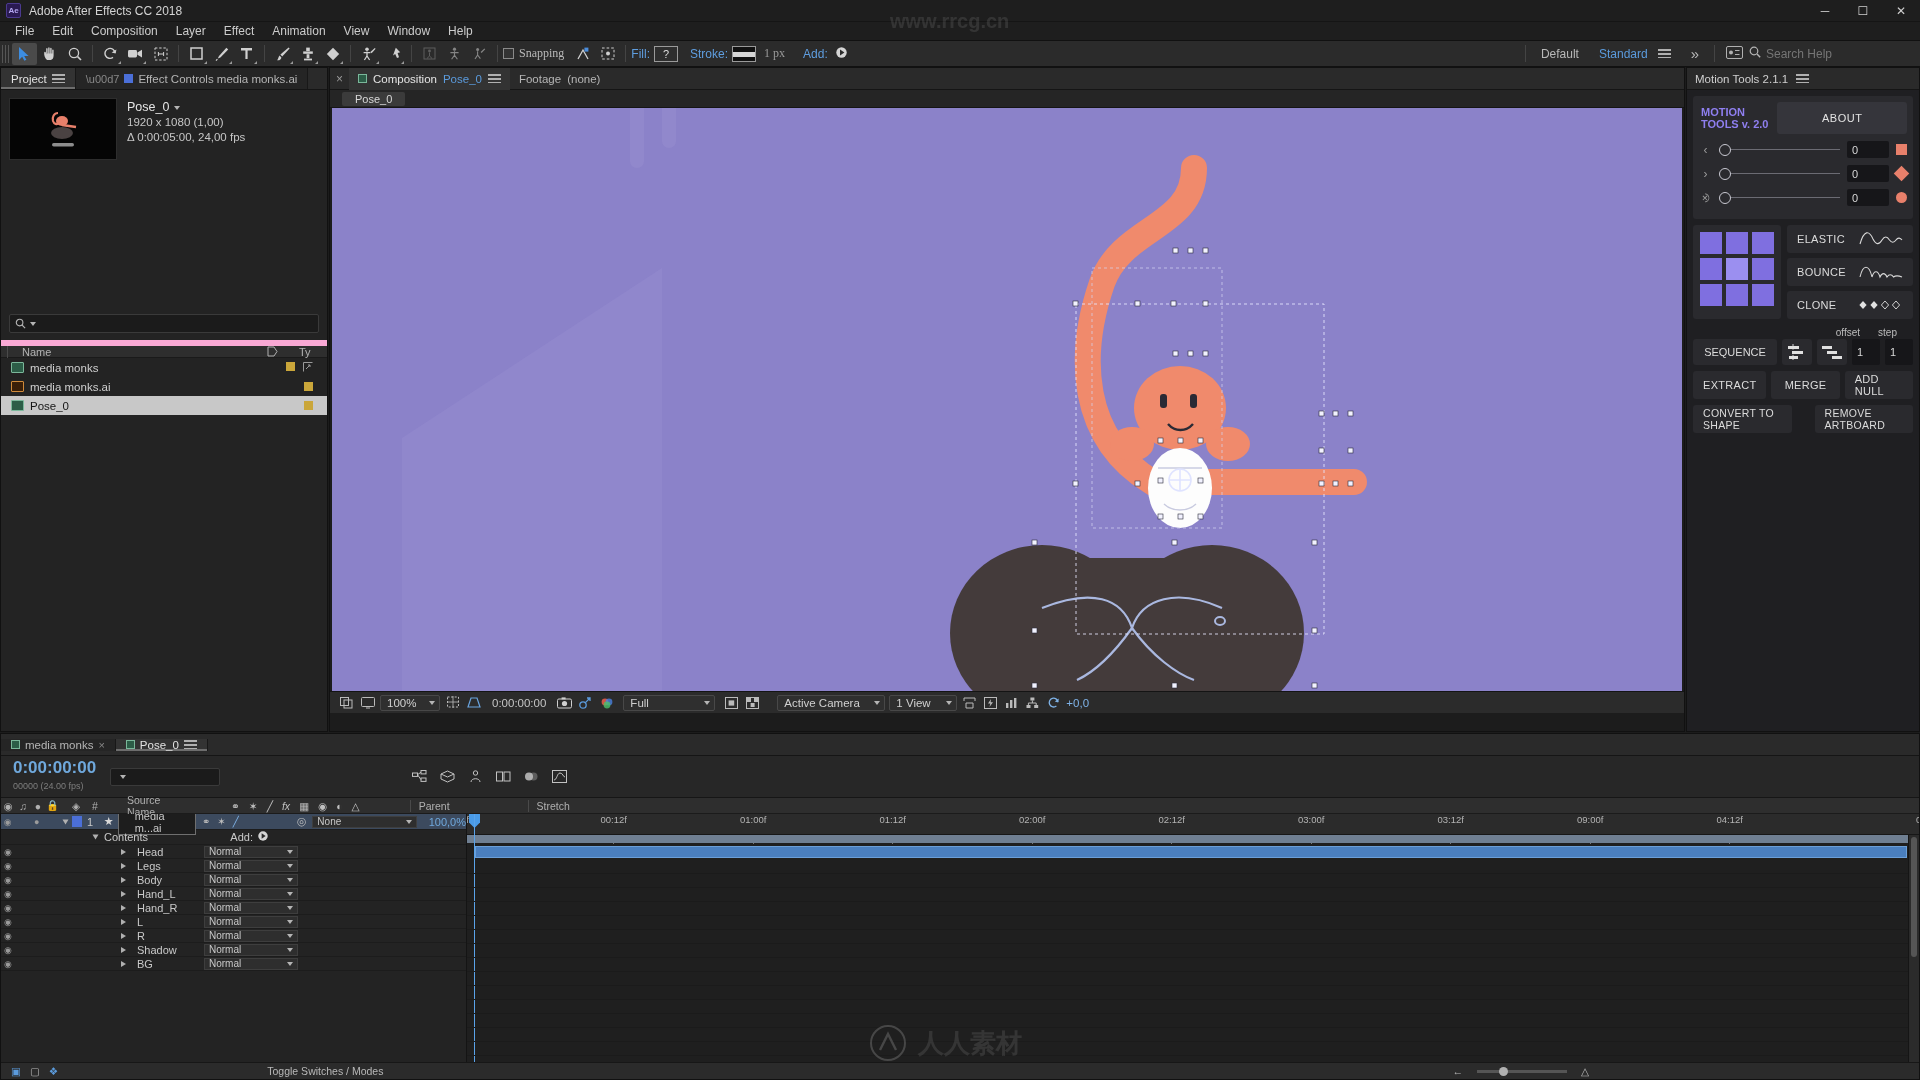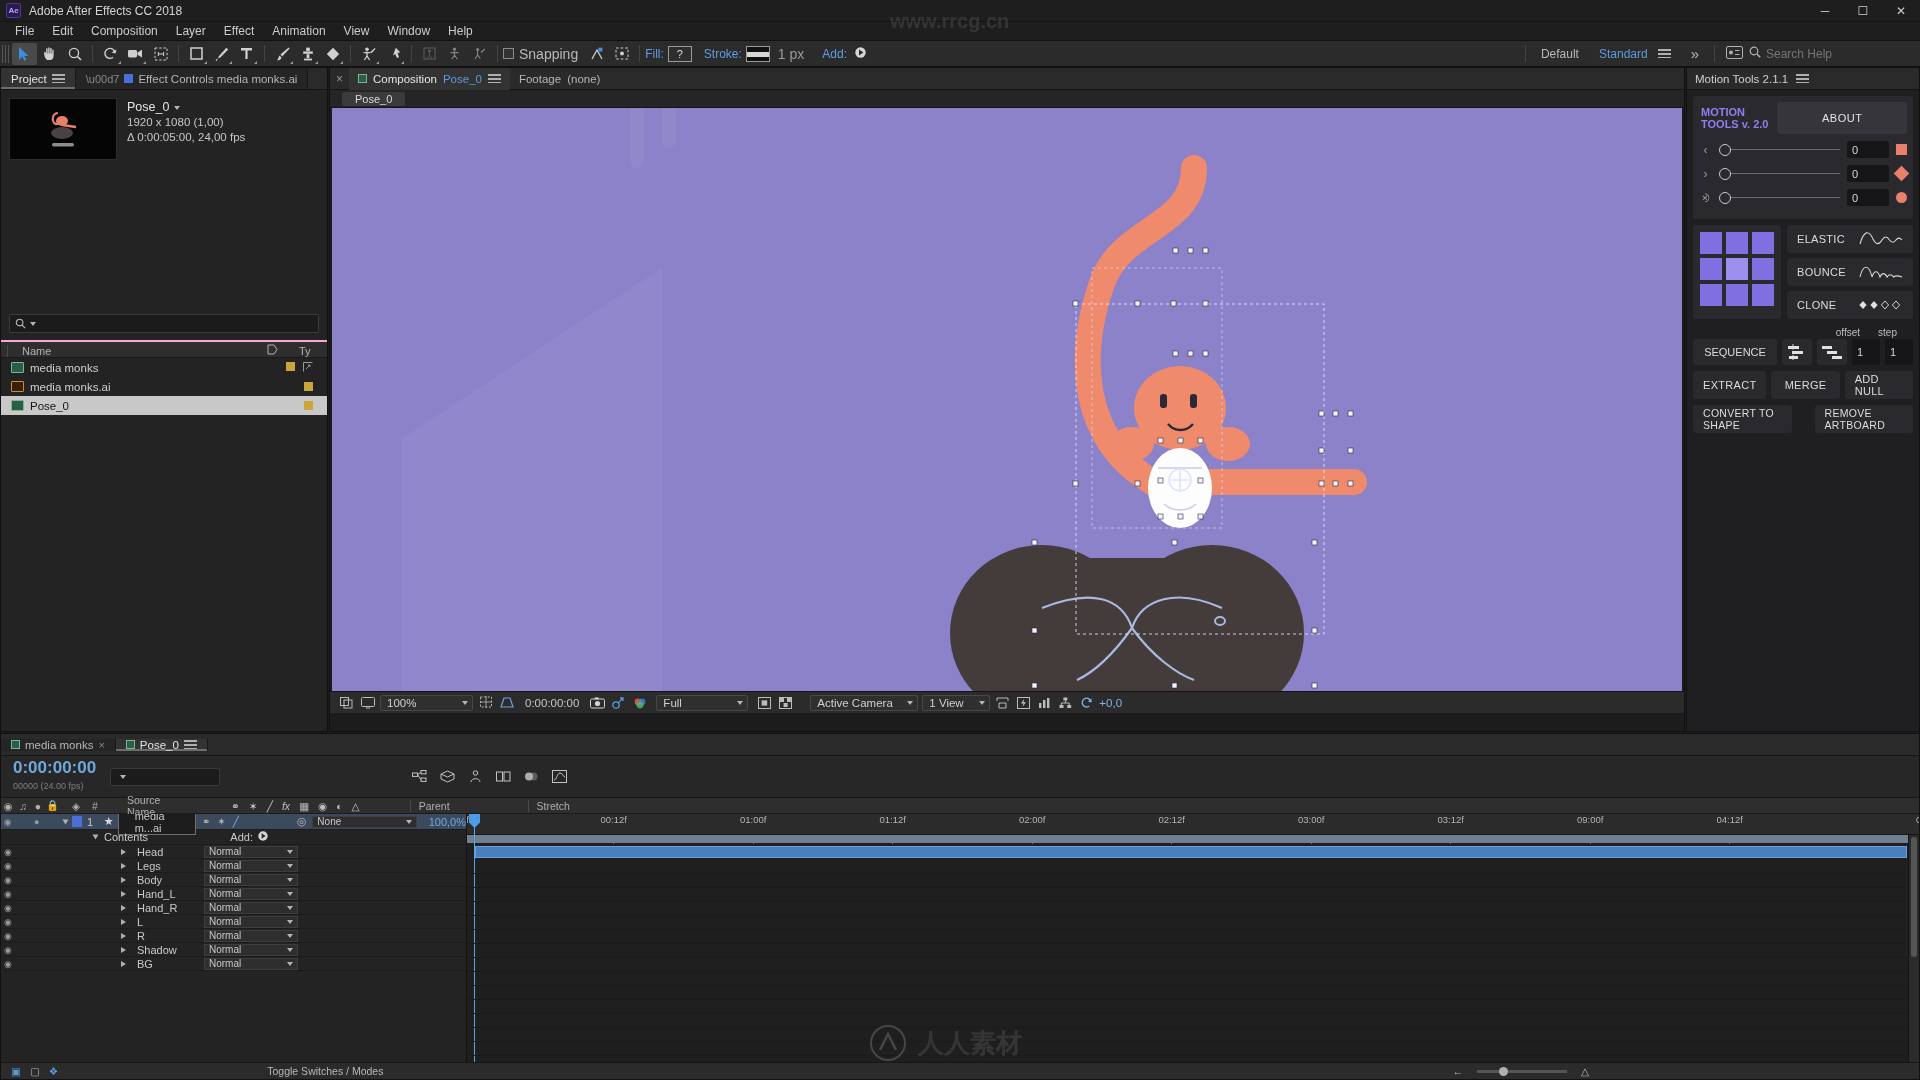--- a/index.html
+++ b/index.html
@@ -34,21 +34,21 @@
      background:repeating-linear-gradient(to right,#555 0 1px,transparent 1px 3px); }
   .tool { width:25px; height:22px; display:flex; align-items:center; justify-content:center;
      color:#d2d2d2; position:relative; }
   .tool.active { background:#4a4a4a; border-radius:2px; }
   .tool.active svg { fill:#3c8ce0; }
   .tool svg { fill:#d0d0d0; }
   .tool .corner { position:absolute; right:2px; bottom:1px; width:0; height:0;
      border-left:3px solid transparent; border-bottom:3px solid #9a9a9a; }
   .tsep { width:1px; height:17px; background:#444; margin:0 5px; }
   .tb-label { color:#5f9ee0; font-size:12px; margin-right:4px; }
-  .tb-txt { color:#b8b8b8; font-size:14px; }
+  .tb-txt { color:#b8b8b8; font-size:12px;font-family:Liberation Serif, serif; }
   .snapbox { width:11px; height:11px; border:1px solid #8a8a8a; background:#333;
      margin-right:5px; }
   .fillsw { width:24px; height:16px; border:1px solid #9a9a9a; background:#2e2e2e;
      display:flex; align-items:center; justify-content:center; color:#ddd; font-size:11px;}
   .strokesw { width:24px; height:16px; border:1px solid #9a9a9a; background:#111; }
   .strokesw i { display:block; width:100%; height:5px; background:#d6d6d6; margin-top:5px;}
   .wsname { font-size:12px; color:#b9b9b9; padding:0 10px; }
   .wsname.sel { color:#5b9bdd; }
 
   
@@ -67,22 +67,22 @@
   #project { left:0; top:67px; width:328px; height:665px; }
   .proj-head { display:flex; padding:8px; gap:10px; }
   .thumb { width:108px; height:62px; background:#000; border:1px solid #2d2d2d;
      position:relative; overflow:hidden; flex:none; }
   .proj-meta { font-size:11.5px; color:#c7c7c7; line-height:15px; padding-top:2px;}
   .proj-meta .nm { color:#e4e4e4; font-size:12.5px; }
   .searchrow { margin:6px 8px 0 8px; height:19px; background:#1b1b1b;
      border:1px solid #3a3a3a; border-radius:2px; display:flex; align-items:center;
      padding:0 5px; gap:4px; }
   .collist { margin-top:7px; }
-  .colhead { height:18px; background:#2e2e2e; display:flex; align-items:flex-end;
-     font-size:11px; color:#b3b3b3; border-top:2px solid #f9a8d4;
+  .colhead { height:18px; background:#2e2e2e; display:flex; align-items:flex-start;
+     font-size:11px; color:#b3b3b3; border-top:6px solid #f9a8d4;
      border-bottom:1px solid #1a1a1a;gap:16px; }
   .colhead .c1 { flex:1; padding-left:14px; border-left:1px solid #4a4a4a; margin-left:6px;}
   .colhead .c2 { width:22px; text-align:center; }
   .colhead .c3 { width:28px; }
   .frow { height:19px; display:flex; align-items:center; font-size:11.5px;
      color:#cfcfcf; padding-left:10px; gap:6px; }
   .frow.sel { background:#c8c8c8; color:#161616; }
   .fi { width:13px; height:11px; flex:none; border-radius:1px; }
   .fi.comp { background:#2c5d47; border:1px solid #7ab79a; }
   .fi.ai { background:#3a1f08; border:1px solid #d08a3a; }
@@ -626,21 +626,21 @@
             <rect x="0.5" y="0.5" width="8" height="8" fill="none" stroke="#bbb"></rect>
             <rect x="4" y="3" width="8" height="8" fill="none" stroke="#bbb"></rect>
           </svg>
       </span>
       <span class="mini">
         <svg width="14" height="12" viewBox="0 0 14 12">
             <rect x="0.5" y="0.5" width="13" height="9" rx="1" fill="none" stroke="#bbb"></rect>
             <path d="M5 11 L9 11" stroke="#bbb"></path>
           </svg>
       </span>
-      <span class="dd" style="width:93px">
+      <span class="dd" style="width:60px">
         <span>100%</span>
         <span class="caret" style="margin-left:auto"></span>
       </span>
       <span class="mini">
         <svg width="14" height="13" viewBox="0 0 14 13">
             <rect x="1.5" y="1" width="11" height="10" fill="none" stroke="#bbb" stroke-dasharray="2 1.6"></rect>
             <path d="M7 0 L7 12 M1 6 L13 6" stroke="#bbb" stroke-width=".8"></path>
           </svg>
       </span>
       <span class="mini">

